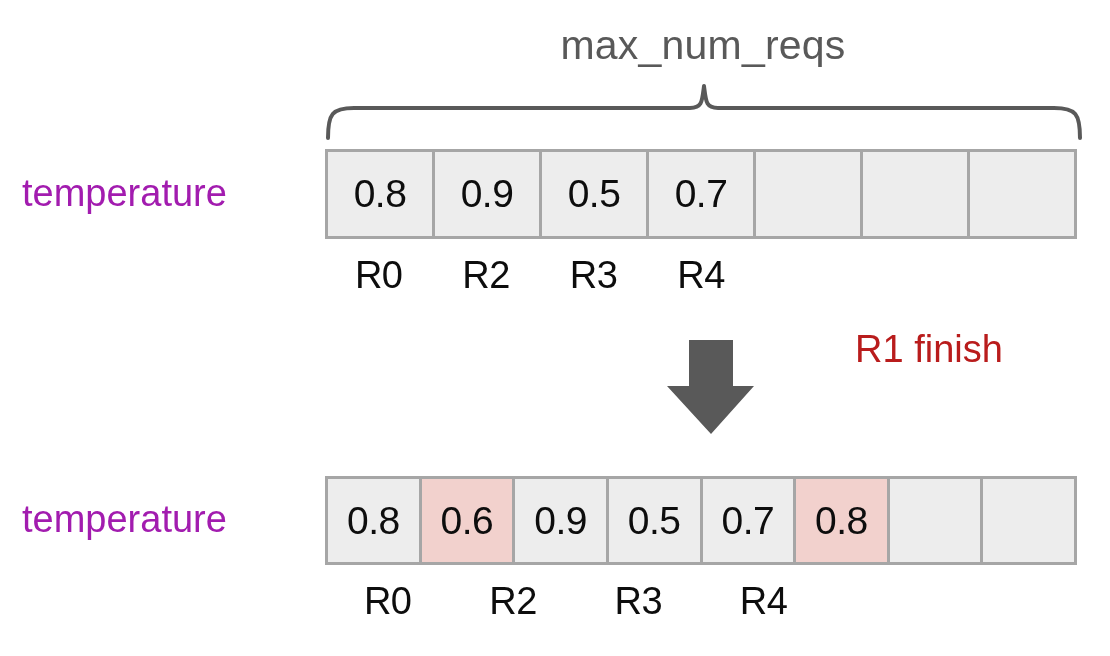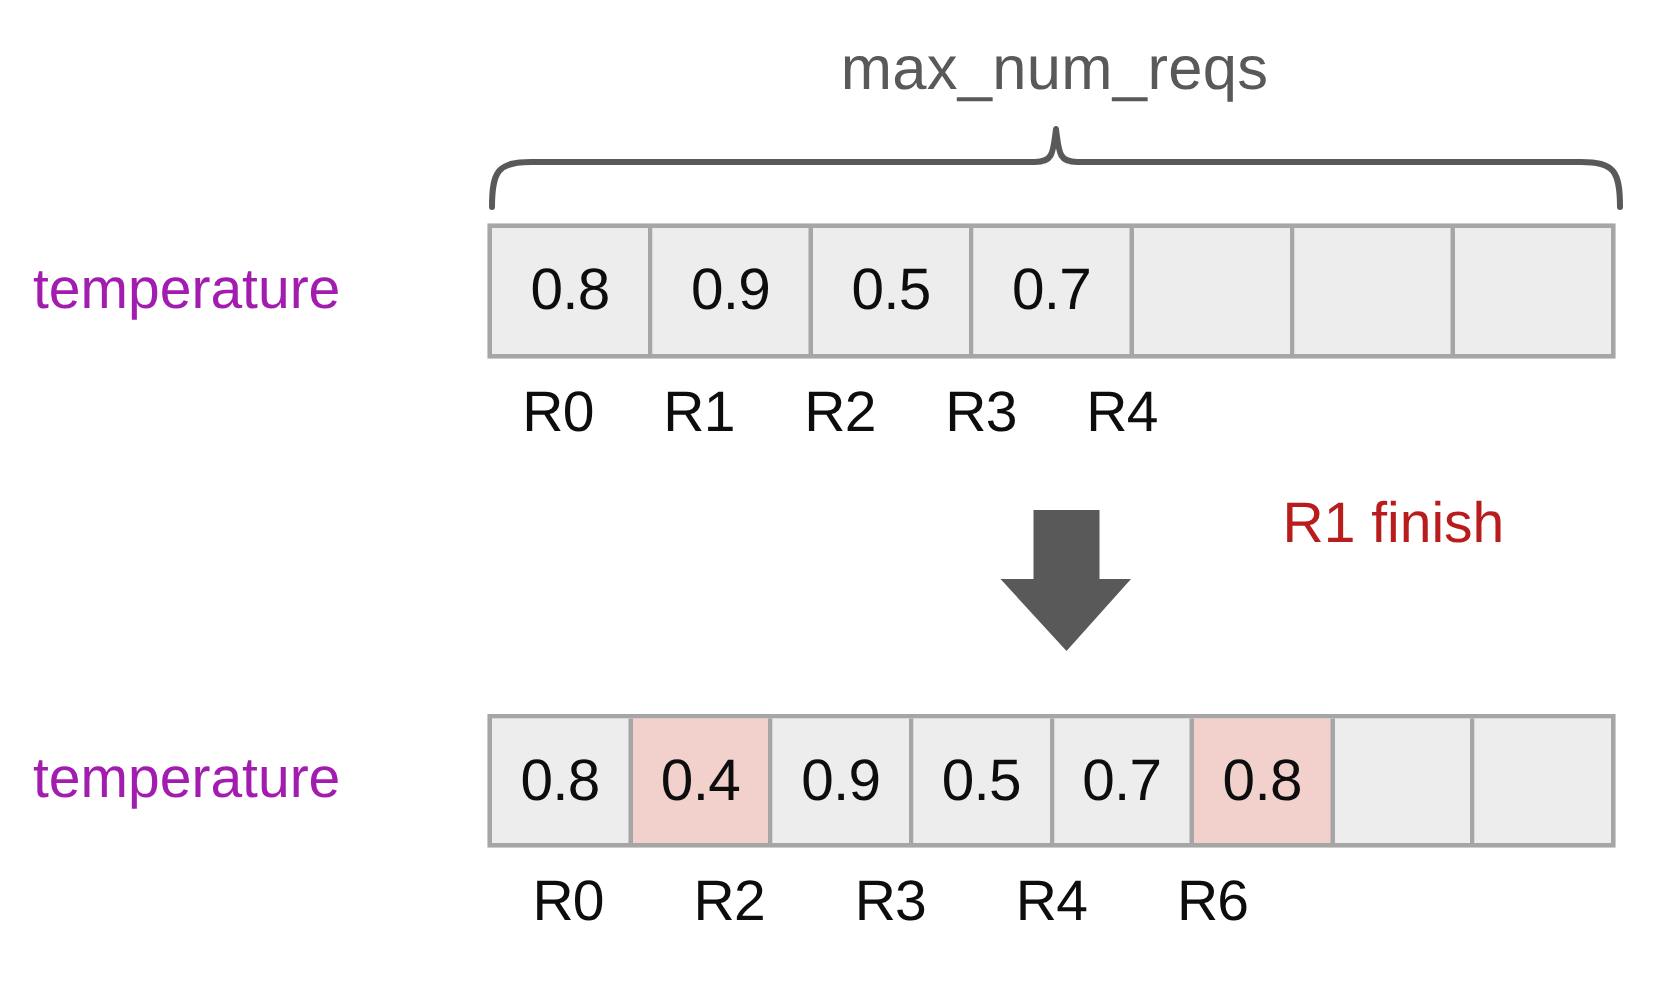--- a/index.html
+++ b/index.html
@@ -49,21 +49,21 @@
   }
   .row-label.r1 { left: 22px; top: 172px; }
   .row-label.r2 { left: 22px; top: 498px; }
 
   
   .table {
     position: absolute;
     display: flex;
     border: 3px solid #a6a6a6;
     box-sizing: border-box;
-    background: #e5e5e5;
+    background: #a16207;
   }
   .table.t1 { left: 325px; top: 149px; width: 752px; height: 90px; }
   .table.t2 { left: 325px; top: 476px; width: 752px; height: 89px; }
 
   .cell {
     flex: 1 1 0;
     box-sizing: border-box;
     border-right: 3px solid #a6a6a6;
     background: #ededed;
     display: flex;
@@ -139,53 +139,51 @@
     <div class="cell">0.9</div>
     <div class="cell">0.5</div>
     <div class="cell">0.7</div>
     <div class="cell"></div>
     <div class="cell"></div>
     <div class="cell"></div>
   </div>
 
   <div class="ids i1">
     <div class="id-cell">R0</div>
-    <div class="id-cell">R1</div>
     <div class="id-cell">R2</div>
     <div class="id-cell">R3</div>
     <div class="id-cell">R4</div>
     <div class="id-cell"></div>
     <div class="id-cell"></div>
     <div class="id-cell"></div>
   </div>
 
   <svg class="arrow-svg" viewBox="0 0 100 100" aria-hidden="true">
     <path d="M 29 2 L 73 2 L 73 48 L 94 48 L 51 96 L 7 48 L 29 48 Z" fill="#595959"></path>
   </svg>
 
   <div class="note">
     <span class="note-line">R1 finish</span>
   </div>
 
   <div class="row-label r2">temperature</div>
 
   <div class="table t2">
     <div class="cell">0.8</div>
-    <div class="cell hl">0.4</div>
+    <div class="cell hl">0.6</div>
     <div class="cell">0.9</div>
     <div class="cell">0.5</div>
     <div class="cell">0.7</div>
     <div class="cell hl">0.8</div>
     <div class="cell"></div>
     <div class="cell"></div>
   </div>
 
   <div class="ids i2">
     <div class="id-cell">R0</div>
     <div class="id-cell">R2</div>
     <div class="id-cell">R3</div>
     <div class="id-cell">R4</div>
-    <div class="id-cell">R6</div>
     <div class="id-cell"></div>
     <div class="id-cell"></div>
   </div>
 
 </div>
 
 </body></html>

